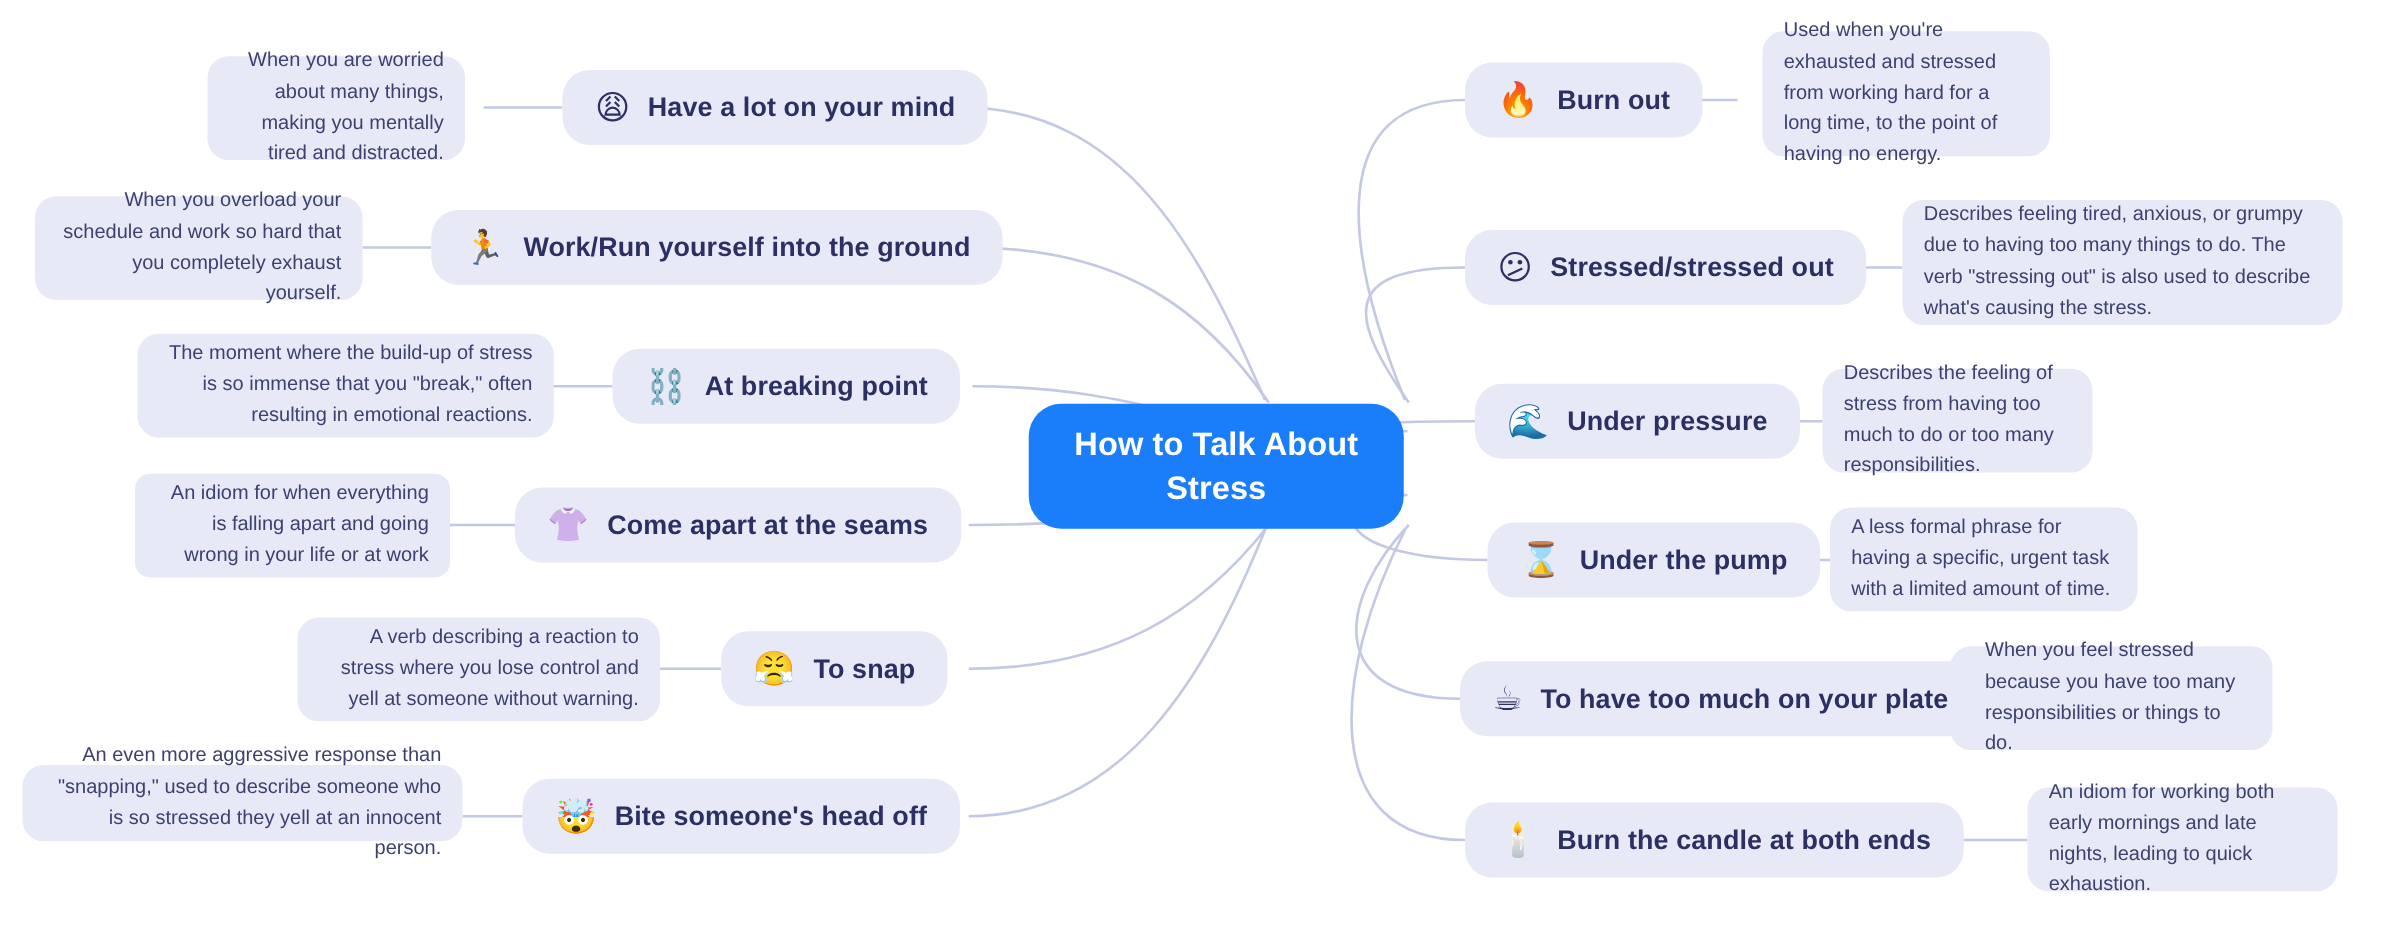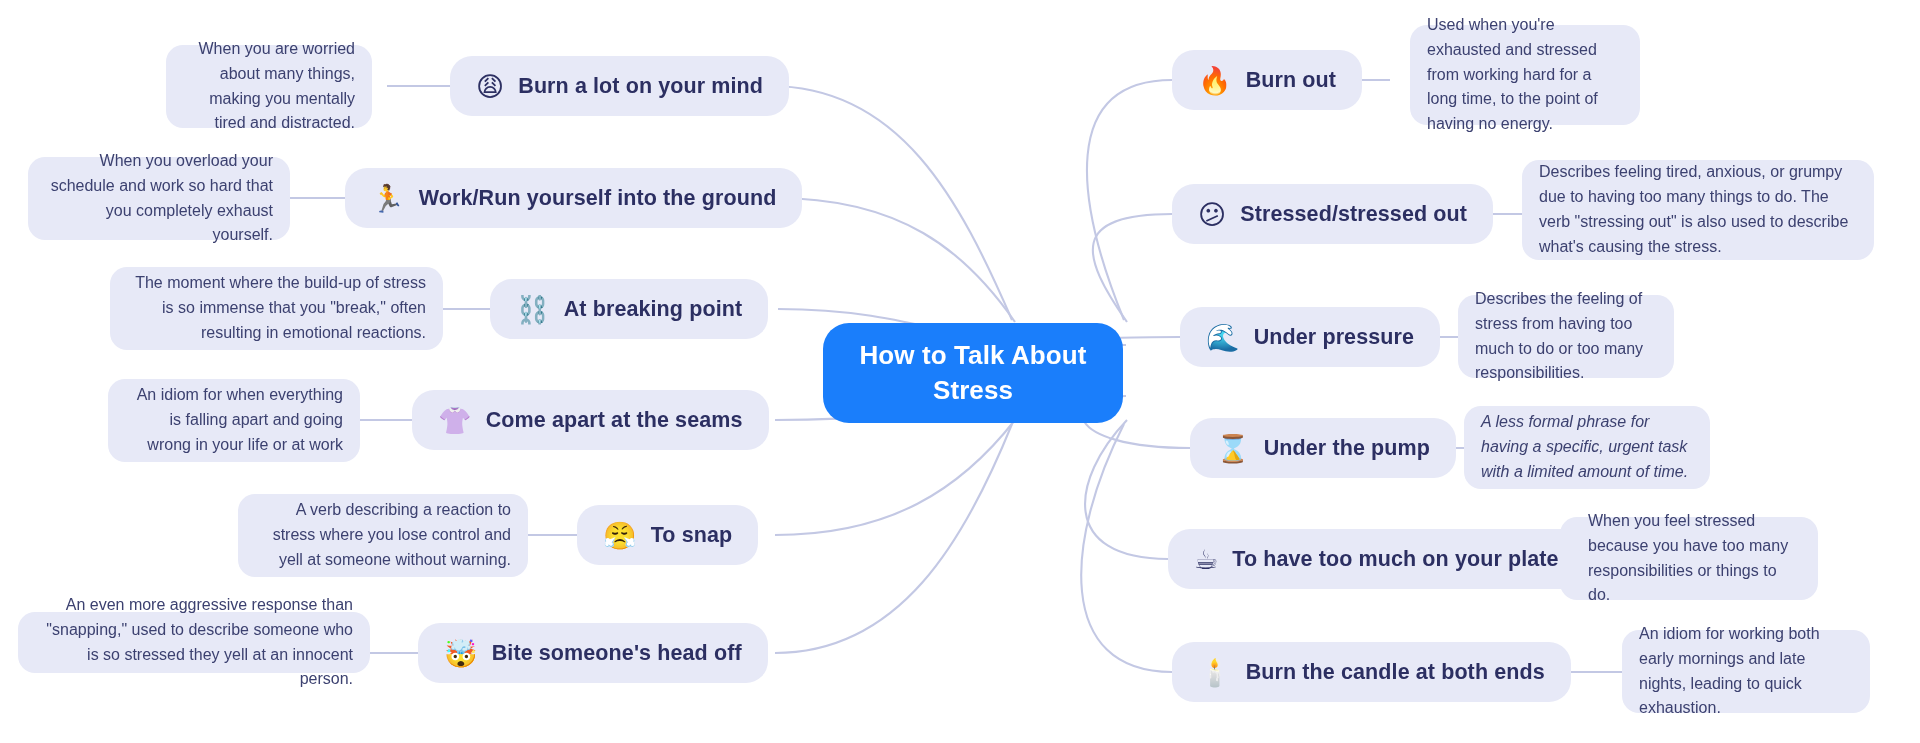--- a/index.html
+++ b/index.html
@@ -97,21 +97,21 @@
     <path d="M 1572 559 L 1630 559"></path>
     <path d="M 1570 672 L 1622 672"></path>
   </svg>
 
   <div class="node central" style="left:823px;top:323px;width:300px;height:100px;">
     <span>How to Talk About Stress</span>
   </div>
 
   <div class="node topic" style="left:450px;top:56px;height:60px;">
     <span class="emoji">😩</span>
-    <span>Burn a lot on your mind</span>
+    <span>Have a lot on your mind</span>
   </div>
   <div class="node topic" style="left:345px;top:168px;height:60px;">
     <span class="emoji">🏃</span>
     <span>Work/Run yourself into the ground</span>
   </div>
   <div class="node topic" style="left:490px;top:279px;height:60px;">
     <span class="emoji">⛓️</span>
     <span>At breaking point</span>
   </div>
   <div class="node topic" style="left:412px;top:390px;height:60px;">
@@ -129,21 +129,21 @@
 
   <div class="node desc left" style="left:166px;top:45px;width:206px;height:83px;">
     <span>When you are worried about many things, making you mentally tired and distracted.</span>
   </div>
   <div class="node desc left" style="left:28px;top:157px;width:262px;height:83px;">
     <span>When you overload your schedule and work so hard that you completely exhaust yourself.</span>
   </div>
   <div class="node desc left" style="left:110px;top:267px;width:333px;height:83px;">
     <span>The moment where the build-up of stress is so immense that you "break," often resulting in emotional reactions.</span>
   </div>
-  <div class="node desc left" style="left:108px;top:379px;width:252px;height:83px;">
+  <div class="node desc left" style="left:108px;top:379px;width:252px;height:83px;border-radius:12px;">
     <span>An idiom for when everything is falling apart and going wrong in your life or at work</span>
   </div>
   <div class="node desc left" style="left:238px;top:494px;width:290px;height:83px;">
     <span>A verb describing a reaction to stress where you lose control and yell at someone without warning.</span>
   </div>
   <div class="node desc left" style="left:18px;top:612px;width:352px;height:61px;">
     <span>An even more aggressive response than "snapping," used to describe someone who is so stressed they yell at an innocent person.</span>
   </div>
 
   <div class="node topic right" style="left:1172px;top:50px;height:60px;">
@@ -173,21 +173,21 @@
 
   <div class="node desc right" style="left:1390px;top:25px;width:230px;height:100px;margin-left:20px;">
     <span>Used when you're exhausted and stressed from working hard for a long time, to the point of having no energy.</span>
   </div>
   <div class="node desc right" style="left:1522px;top:160px;width:352px;height:100px;">
     <span>Describes feeling tired, anxious, or grumpy due to having too many things to do. The verb "stressing out" is also used to describe what's causing the stress.</span>
   </div>
   <div class="node desc right" style="left:1458px;top:295px;width:216px;height:83px;">
     <span>Describes the feeling of stress from having too much to do or too many responsibilities.</span>
   </div>
-  <div class="node desc right" style="left:1464px;top:406px;width:246px;height:83px;font-style:italic;">
+  <div class="node desc right" style="left:1464px;top:406px;width:246px;height:83px;">
     <span>A less formal phrase for having a specific, urgent task with a limited amount of time.</span>
   </div>
   <div class="node desc right" style="left:1560px;top:517px;width:258px;height:83px;padding-left:28px;">
     <span>When you feel stressed because you have too many responsibilities or things to do.</span>
   </div>
   <div class="node desc right" style="left:1622px;top:630px;width:248px;height:83px;">
     <span>An idiom for working both early mornings and late nights, leading to quick exhaustion.</span>
   </div>
 
 </div>

